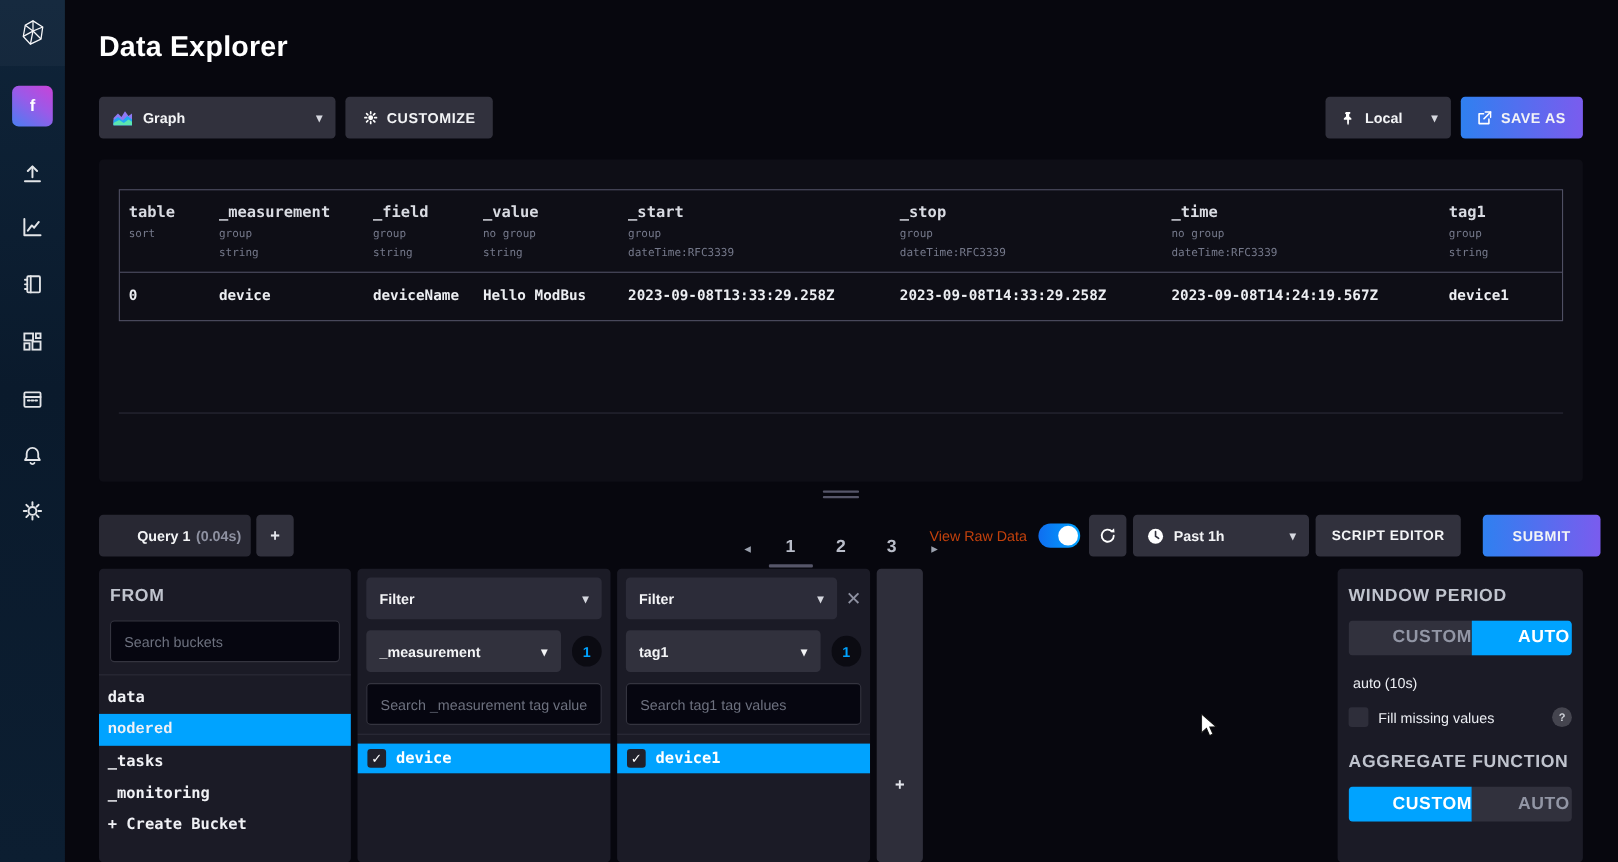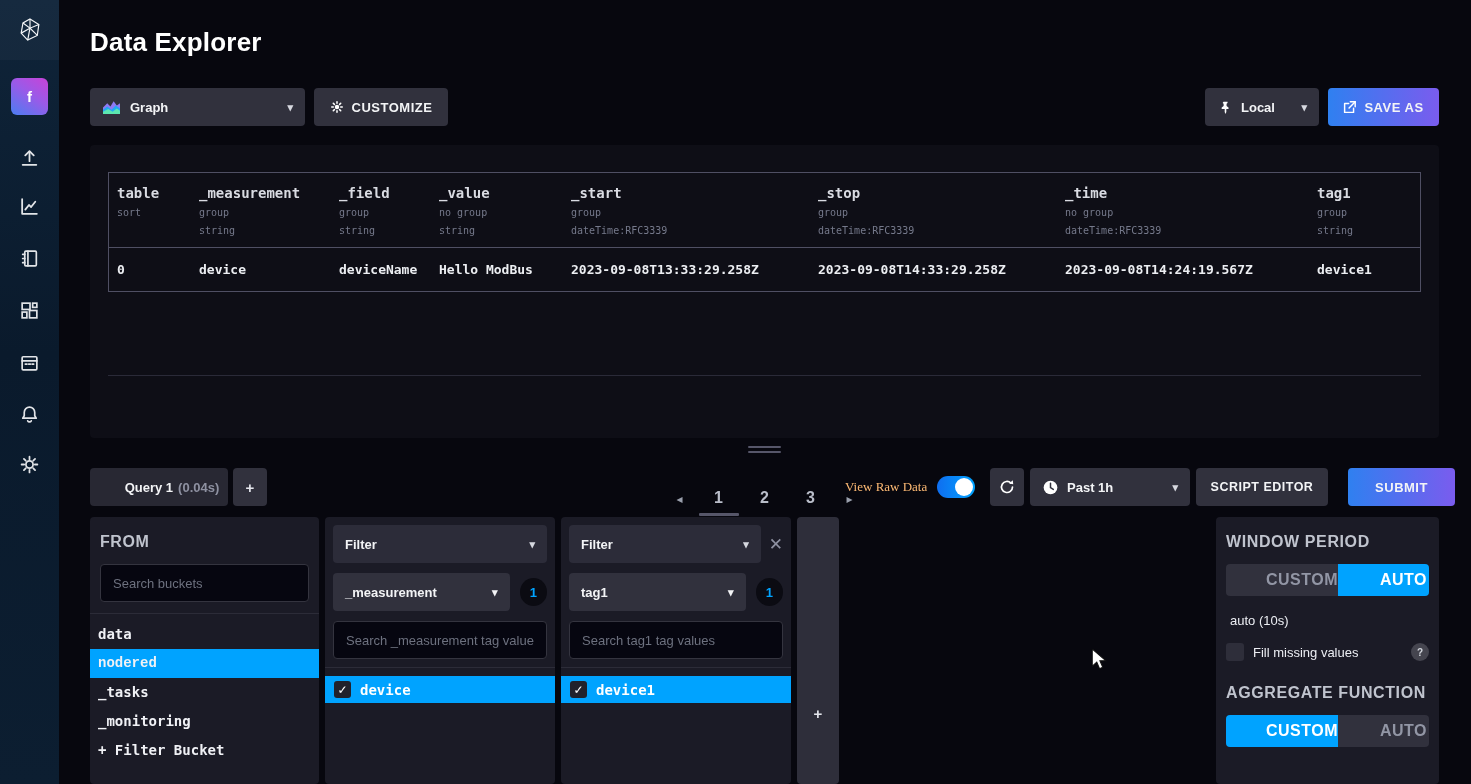--- a/index.html
+++ b/index.html
@@ -95,21 +95,21 @@
     background:#282833; border-radius:4px; display:flex; align-items:center; justify-content:center;
     font-size:13px; cursor:pointer; gap:5px;padding-left:26px;
   }
   .query-tab .tname { font-weight:bold; color:#f3f4f6; }
   .query-tab .ttime { color:#8e91a1; font-weight:bold; }
   .sq-btn {
     position:absolute; top:468px; height:38px; background:#31313d; border-radius:4px;
     display:flex; align-items:center; justify-content:center; cursor:pointer;
   }
   .raw-row { position:absolute; left:845px; top:468px; height:38px; display:flex; align-items:center; gap:10px; }
-  .raw-label { font-size:13px; color:#fdba74;font-family:Liberation Serif, serif; }
+  .raw-label { font-size:13px; color:#c2410c; }
   .toggle {
     width:38px; height:22px; border-radius:11px; position:relative; cursor:pointer;
     background:linear-gradient(90deg,#0f6ef0,#00a3ff);
   }
   .toggle .knob {
     position:absolute; right:2px; top:2px; width:18px; height:18px; border-radius:50%; background:#fff;
   }
 
   
   .bpanel {
@@ -405,21 +405,21 @@
   <div style="padding:10px 10px 0 10px;">
     <div class="panel-label" style="padding-top:6px;">FROM</div>
     <input class="search-input" style="margin-top: 13px;" placeholder="Search buckets">
   </div>
   <div class="hdivider" style="margin-top:11px;"></div>
   <div style="margin-top:6px;">
     <div class="bucket-item">data</div>
     <div class="bucket-item selected">nodered</div>
     <div class="bucket-item">_tasks</div>
     <div class="bucket-item">_monitoring</div>
-    <div class="bucket-item">+ Filter Bucket</div>
+    <div class="bucket-item">+ Create Bucket</div>
   </div>
 </div>
 
 <div class="bpanel" style="left:325px; width:230px;">
   <div style="padding:8px;">
     <div class="filter-head">
       <span>Filter</span>
       <span class="caret">▾</span>
     </div>
     <div style="display:flex; align-items:center; gap:10px; margin-top:10px;">

